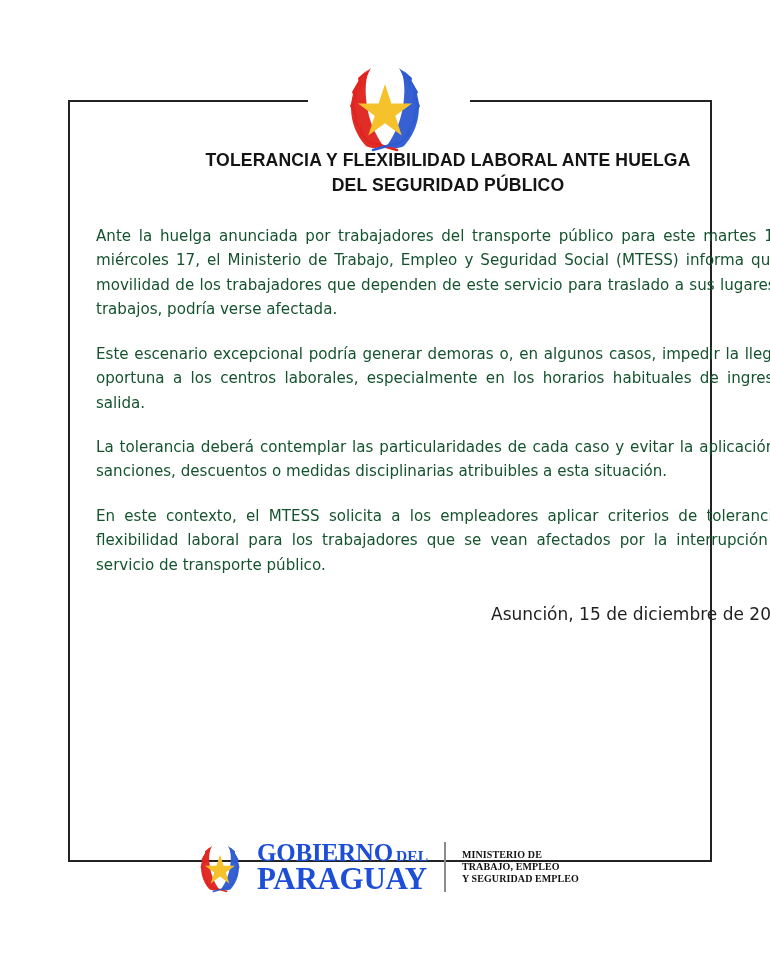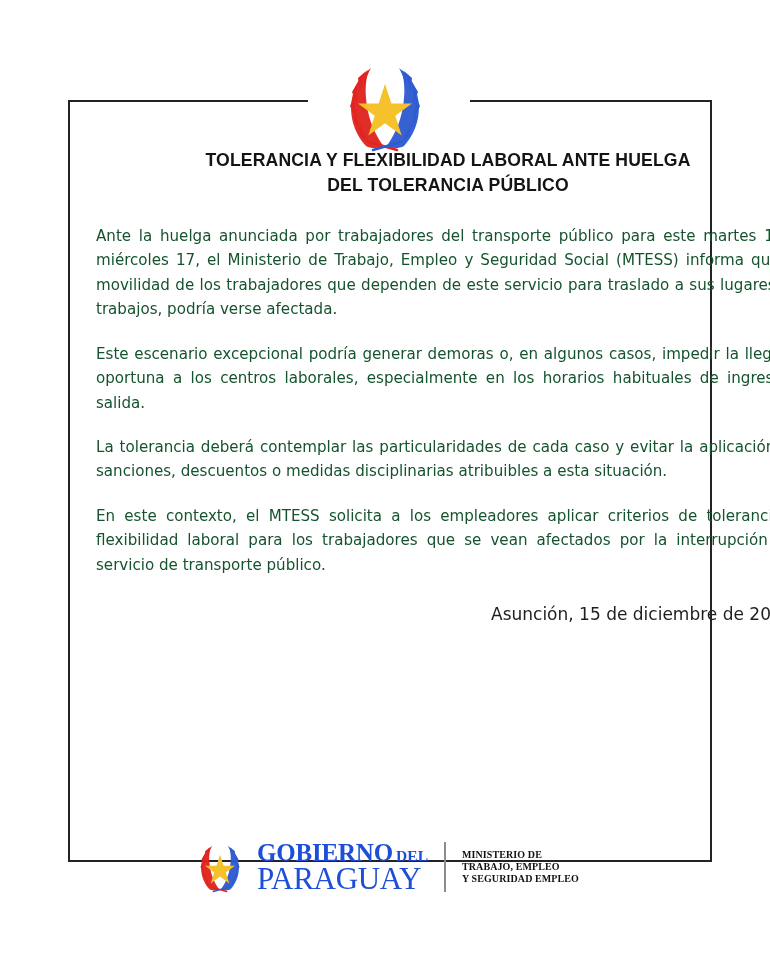--- a/index.html
+++ b/index.html
@@ -126,21 +126,21 @@
     white-space: nowrap;
   }
   .gov-del {
     font-size: 15.5px;
     font-weight: bold;
     letter-spacing: 0.2px;
     margin-left: 3px;
   }
   .gov-line2 {
     font-size: 31px;
-    font-weight: normal;
+    font-weight: bold;
     letter-spacing: -0.3px;
     white-space: nowrap;
     margin-top: 1px;
   }
   .divider {
     width: 1.6px;
     align-self: stretch;
     background: #8c8c8c;
     margin: 2px 0;
     flex: 0 0 auto;
@@ -191,21 +191,21 @@
     <path d="M68 84 L40 92" stroke="#2F5BD0" stroke-width="2.6" fill="none" stroke-linecap="round"></path>
 
     <path d="M52 26 L58.4 45.6 L79 45.6 L62.3 57.8 L68.7 77.4 L52 65.2 L35.3 77.4 L41.7 57.8 L25 45.6 L45.6 45.6 Z" fill="#F5C22B"></path>
   </svg>
 </div>
 
 <div class="doc">
 
   <h1 class="title">
     <span>TOLERANCIA Y FLEXIBILIDAD LABORAL ANTE HUELGA</span><br>
-    <span>DEL TOLERANCIA PÚBLICO</span>
+    <span>DEL SEGURIDAD PÚBLICO</span>
   </h1>
 
   <p class="para">Ante la huelga anunciada por trabajadores del transporte público para este martes 16 y miércoles 17, el Ministerio de Trabajo, Empleo y Seguridad Social (MTESS) informa que la movilidad de los trabajadores que dependen de este servicio para traslado a sus lugares de trabajos, podría verse afectada.</p>
   <p class="para">Este escenario excepcional podría generar demoras o, en algunos casos, impedir la llegada oportuna a los centros laborales, especialmente en los horarios habituales de ingreso y salida.</p>
   <p class="para">La tolerancia deberá contemplar las particularidades de cada caso y evitar la aplicación de sanciones, descuentos o medidas disciplinarias atribuibles a esta situación.</p>
   <p class="para">En este contexto, el MTESS solicita a los empleadores aplicar criterios de tolerancia y flexibilidad laboral para los trabajadores que se vean afectados por la interrupción del servicio de transporte público.</p>
 
   <div class="dateline">Asunción, 15 de diciembre de 2025.</div>
 </div>
 

